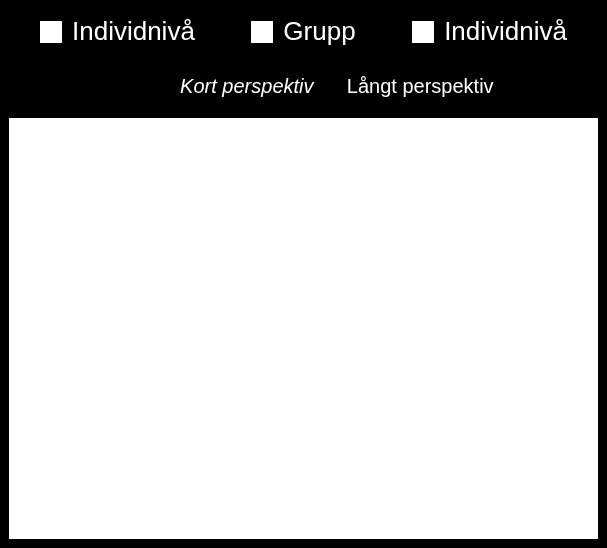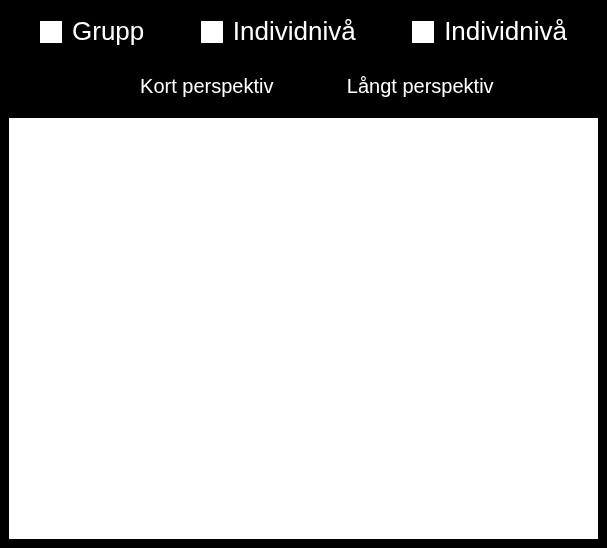--- a/index.html
+++ b/index.html
@@ -40,22 +40,23 @@
     }
     .axis-row {
       display: flex;
       padding: 28px 40px 8px 40px;
       color: #ffffff;
       font-size: 20px;
       font-weight: 400;
     }
     .axis-left {
       flex: 1;
-      text-align: center;
+      text-align: right;
       padding-left: 60px;
+      font-style: italic;
     }
     .axis-right {
       flex: 1;
       text-align: center;
       padding-right: 40px;
     }
     .canvas-area {
       position: absolute;
       left: 9px;
       right: 9px;
@@ -63,25 +64,25 @@
       bottom: 9px;
       background: #ffffff;
     }
   </style>
 </head>
 <body>
 
 <div class="legend-row">
   <div class="legend-item">
     <div class="legend-box"></div>
-    <span class="legend-label">Grupp</span>
+    <span class="legend-label">Individnivå</span>
   </div>
   <div class="legend-item">
     <div class="legend-box"></div>
-    <span class="legend-label">Individnivå</span>
+    <span class="legend-label">Grupp</span>
   </div>
   <div class="legend-item">
     <div class="legend-box"></div>
     <span class="legend-label">Individnivå</span>
   </div>
 </div>
 
 <div class="axis-row">
   <div class="axis-left">Kort perspektiv</div>
   <div class="axis-right">Långt perspektiv</div>

